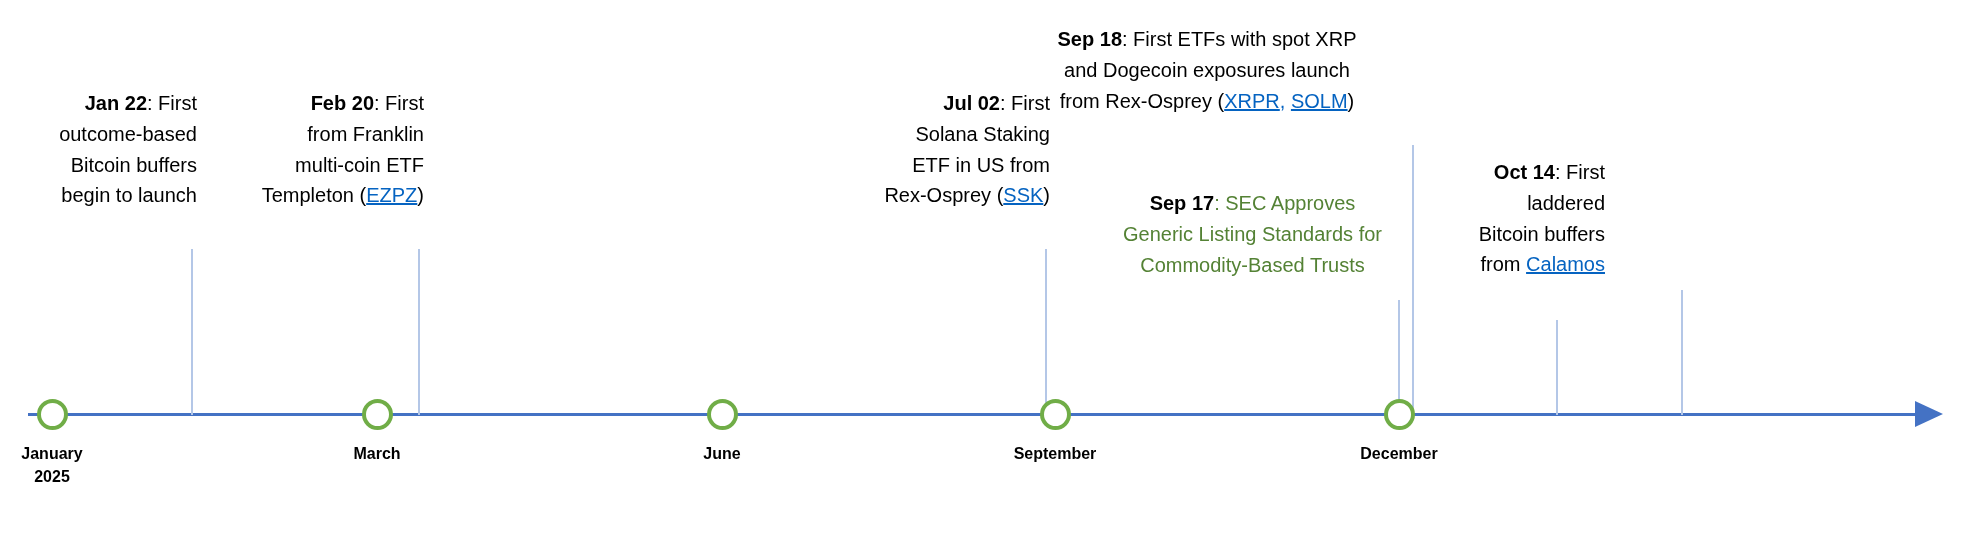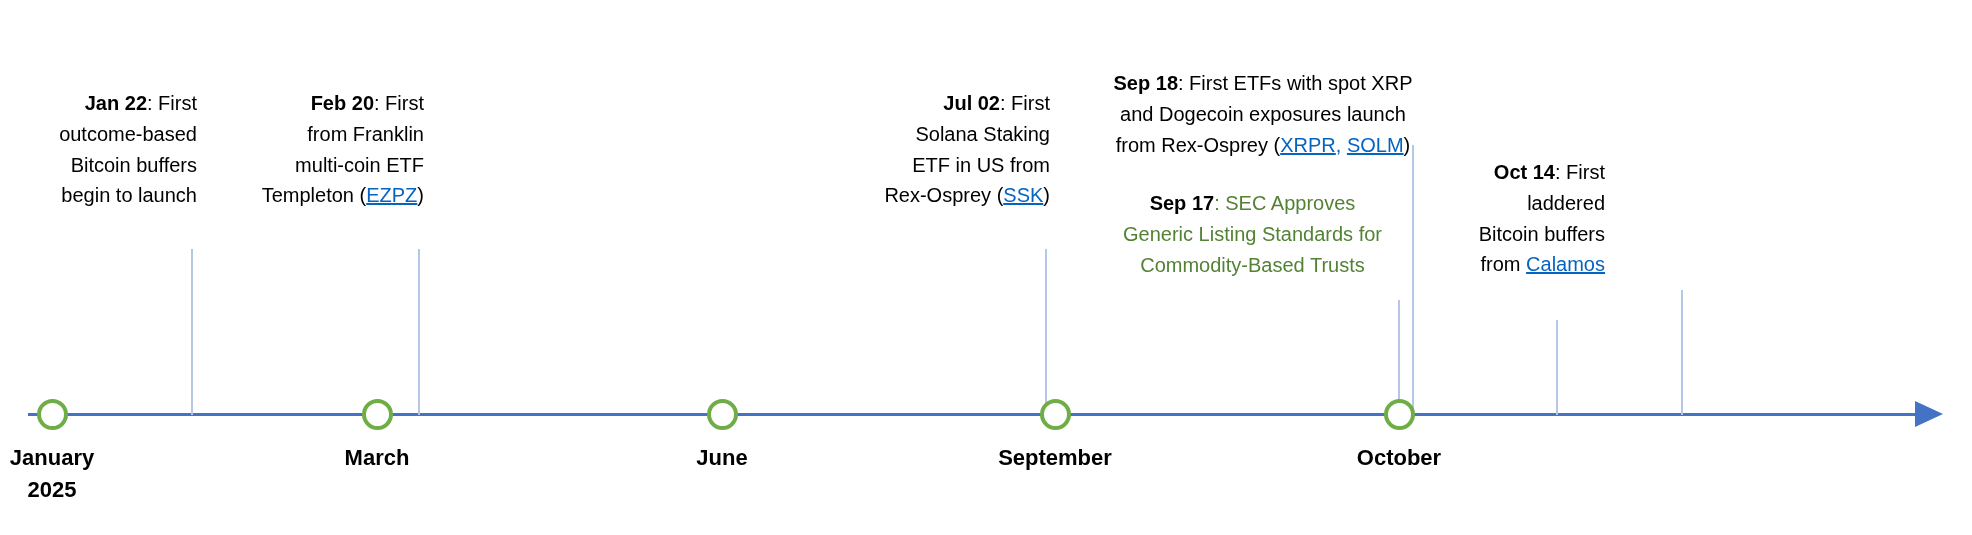--- a/index.html
+++ b/index.html
@@ -46,21 +46,21 @@
     width: 31px;
     height: 31px;
     border: 4px solid #70ad47;
     border-radius: 50%;
     background: #ffffff;
     box-sizing: border-box;
   }
   .month-label {
     position: absolute;
     top: 442px;
-    font-size: 22px;
+    font-size: 16px;
     font-weight: bold;
     color: #000000;
     text-align: center;
     line-height: 1.45;
     white-space: pre-line;
     transform: translateX(-50%);
   }
 
   
   .stem {
@@ -108,21 +108,21 @@
   <div class="month-marker" style="left:362px;"></div>
   <div class="month-marker" style="left:707px;"></div>
   <div class="month-marker" style="left:1040px;"></div>
   <div class="month-marker" style="left:1384px;"></div>
 
   <div class="month-label" style="left:52px;">January
 2025</div>
   <div class="month-label" style="left:377px;">March</div>
   <div class="month-label" style="left:722px;">June</div>
   <div class="month-label" style="left:1055px;">September</div>
-  <div class="month-label" style="left:1399px;">October</div>
+  <div class="month-label" style="left:1399px;">December</div>
 
   <div class="event align-right" style="left:20px; top:88px; width:177px;">
     <div>
       <span class="date">Jan 22</span><span class="body">: First</span>
     </div>
     <div class="body">outcome-based</div>
     <div class="body">Bitcoin buffers</div>
     <div class="body">begin to launch</div>
   </div>
 
@@ -141,21 +141,21 @@
     <div>
       <span class="date">Jul 02</span><span class="body">: First</span>
     </div>
     <div class="body">Solana Staking</div>
     <div class="body">ETF in US from</div>
     <div>
       <span class="body">Rex-Osprey (</span><span class="link">SSK</span><span class="body">)</span>
     </div>
   </div>
 
-  <div class="event align-center" style="left:1068px; top:24px; width:390px;margin-top:44px;">
+  <div class="event align-center" style="left:1012px; top:24px; width:390px;">
     <div>
       <span class="date">Sep 18</span><span class="body">: First ETFs with spot XRP</span>
     </div>
     <div class="body">and Dogecoin exposures launch</div>
     <div>
       <span class="body">from Rex-Osprey (</span><span class="link">XRPR</span><span class="link nolink">, </span><span class="link">SOLM</span><span class="body">)</span>
     </div>
   </div>
 
   <div class="event align-center green" style="left:1095px; top:188px; width:315px;">

